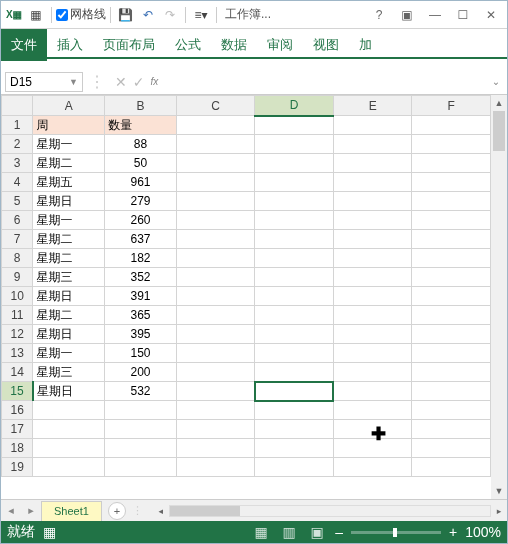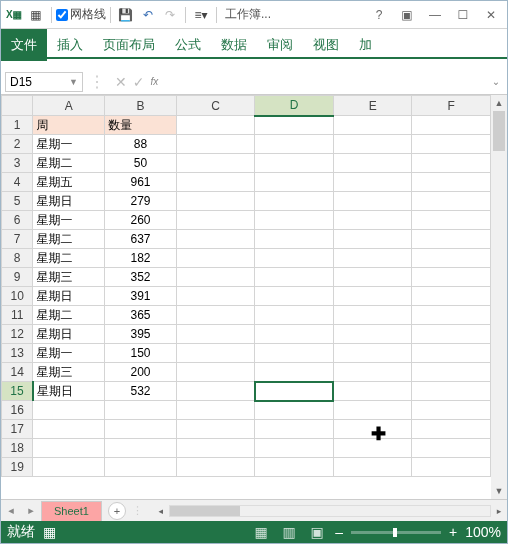--- a/index.html
+++ b/index.html
@@ -46,21 +46,21 @@
   .vscroll { width: 16px; background: #f0f0f0; display: flex; flex-direction: column; }
   .vscroll .arrow, .hscroll .arrow { height: 16px; width: 16px; display: flex; align-items: center; justify-content: center; font-size: 9px; color: #666; }
   .vscroll .track { flex: 1; background: #f0f0f0; }
   .vscroll .thumb { width: 12px; margin: 0 auto; height: 40px; background: #cdcdcd; }
   
   .cursor-cross { position: absolute; left: 370px; top: 328px; font-size: 18px; font-weight: bold; color: #000; pointer-events: none; }
   
   
   .tabs-row { height: 22px; display: flex; align-items: center; border-top: 1px solid #ccc; background: #f0f0f0; font-size: 11px; }
   .tabs-row .nav { width: 40px; display: flex; justify-content: space-around; color: #888; }
-  .tabs-row .tab { padding: 0 12px; background: #fca5a5; border: 1px solid #ccc; border-bottom: none; height: 20px; display: flex; align-items: center; color: #217346; }
+  .tabs-row .tab { padding: 0 12px; background: #fef9c3; border: 1px solid #ccc; border-bottom: none; height: 20px; display: flex; align-items: center; color: #217346; }
   .tabs-row .add { width: 18px; height: 18px; margin-left: 6px; border: 1px solid #ccc; border-radius: 50%; display: flex; align-items: center; justify-content: center; color: #666; background: #fff; }
   .hscroll { flex: 1; display: flex; align-items: center; margin-left: 10px; }
   .hscroll .htrack { flex: 1; height: 12px; background: #f0f0f0; border: 1px solid #ddd; display: flex; }
   .hscroll .hthumb { width: 70px; height: 100%; background: #cdcdcd; }
   
   
   .status { height: 22px; background: #217346; color: #fff; display: flex; align-items: center; font-size: 14px; padding: 0 6px; gap: 8px; }
   .status .spacer { flex: 1; }
   .status .viewbtn { width: 20px; height: 16px; display: flex; align-items: center; justify-content: center; opacity: .8; }
   .status .zoom-slider { width: 90px; height: 3px; background: #6aa084; position: relative; }

